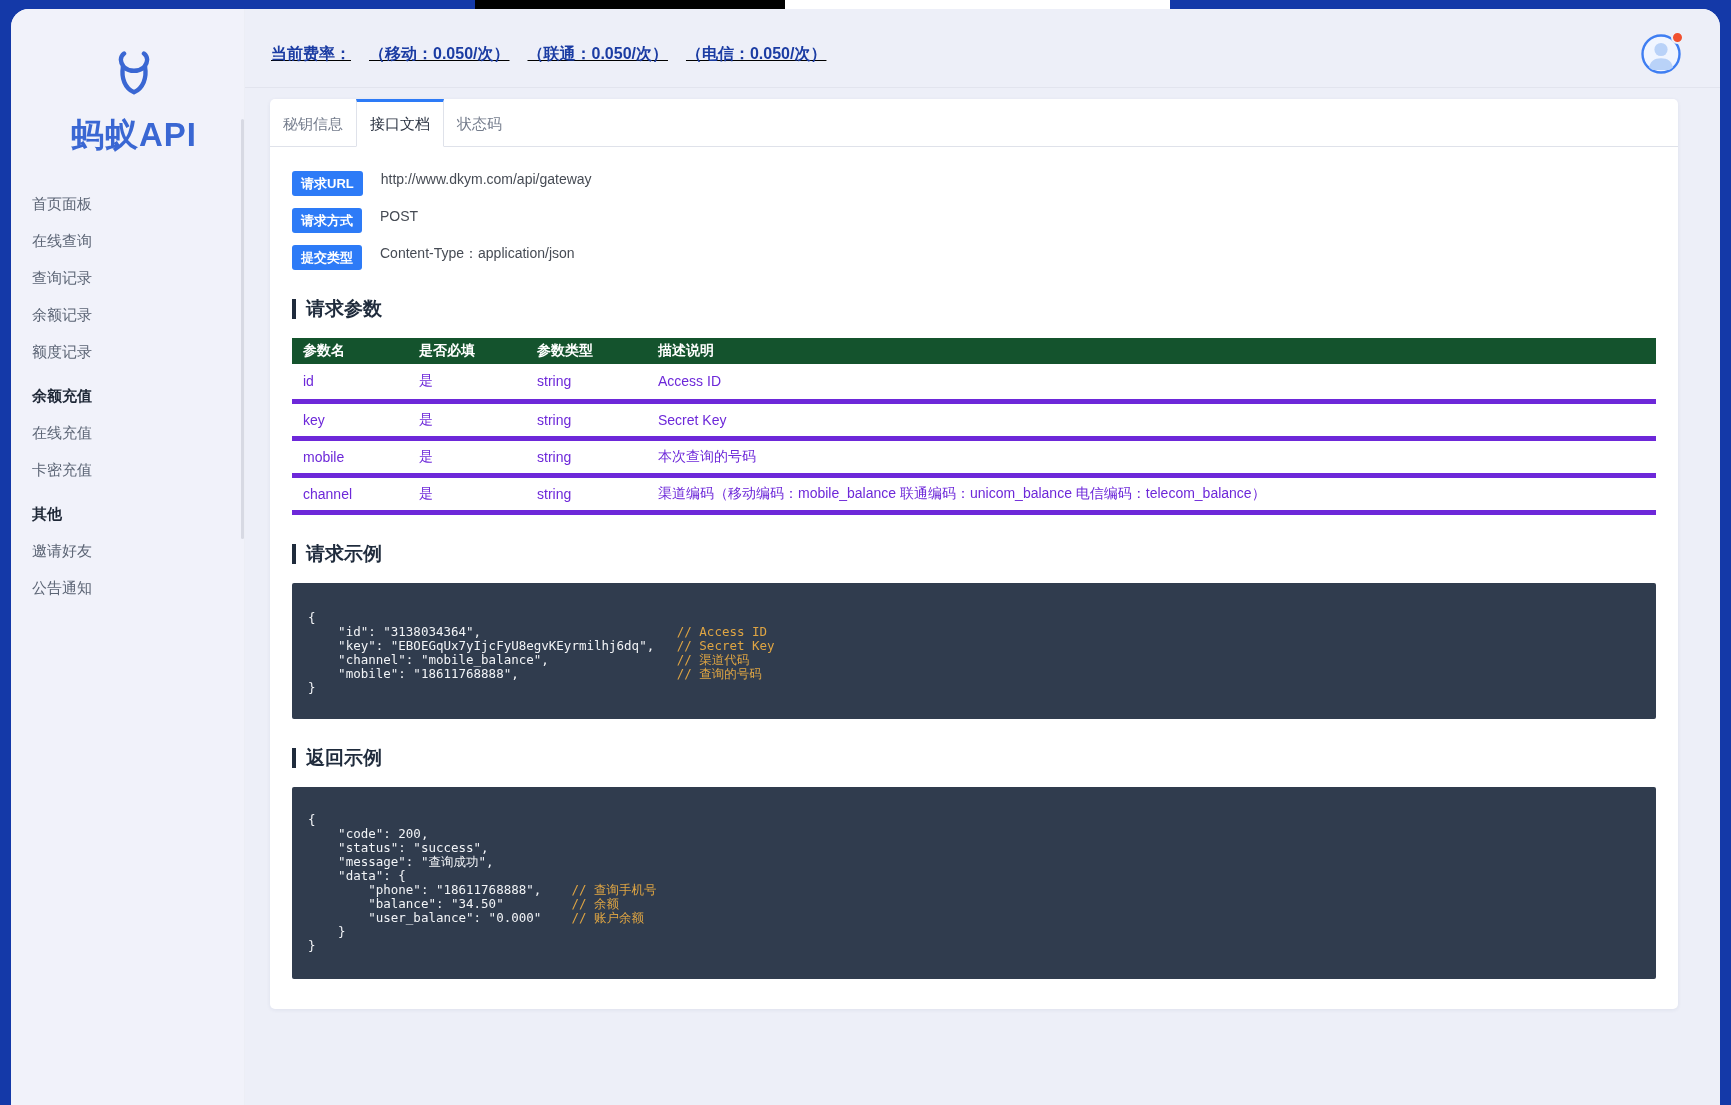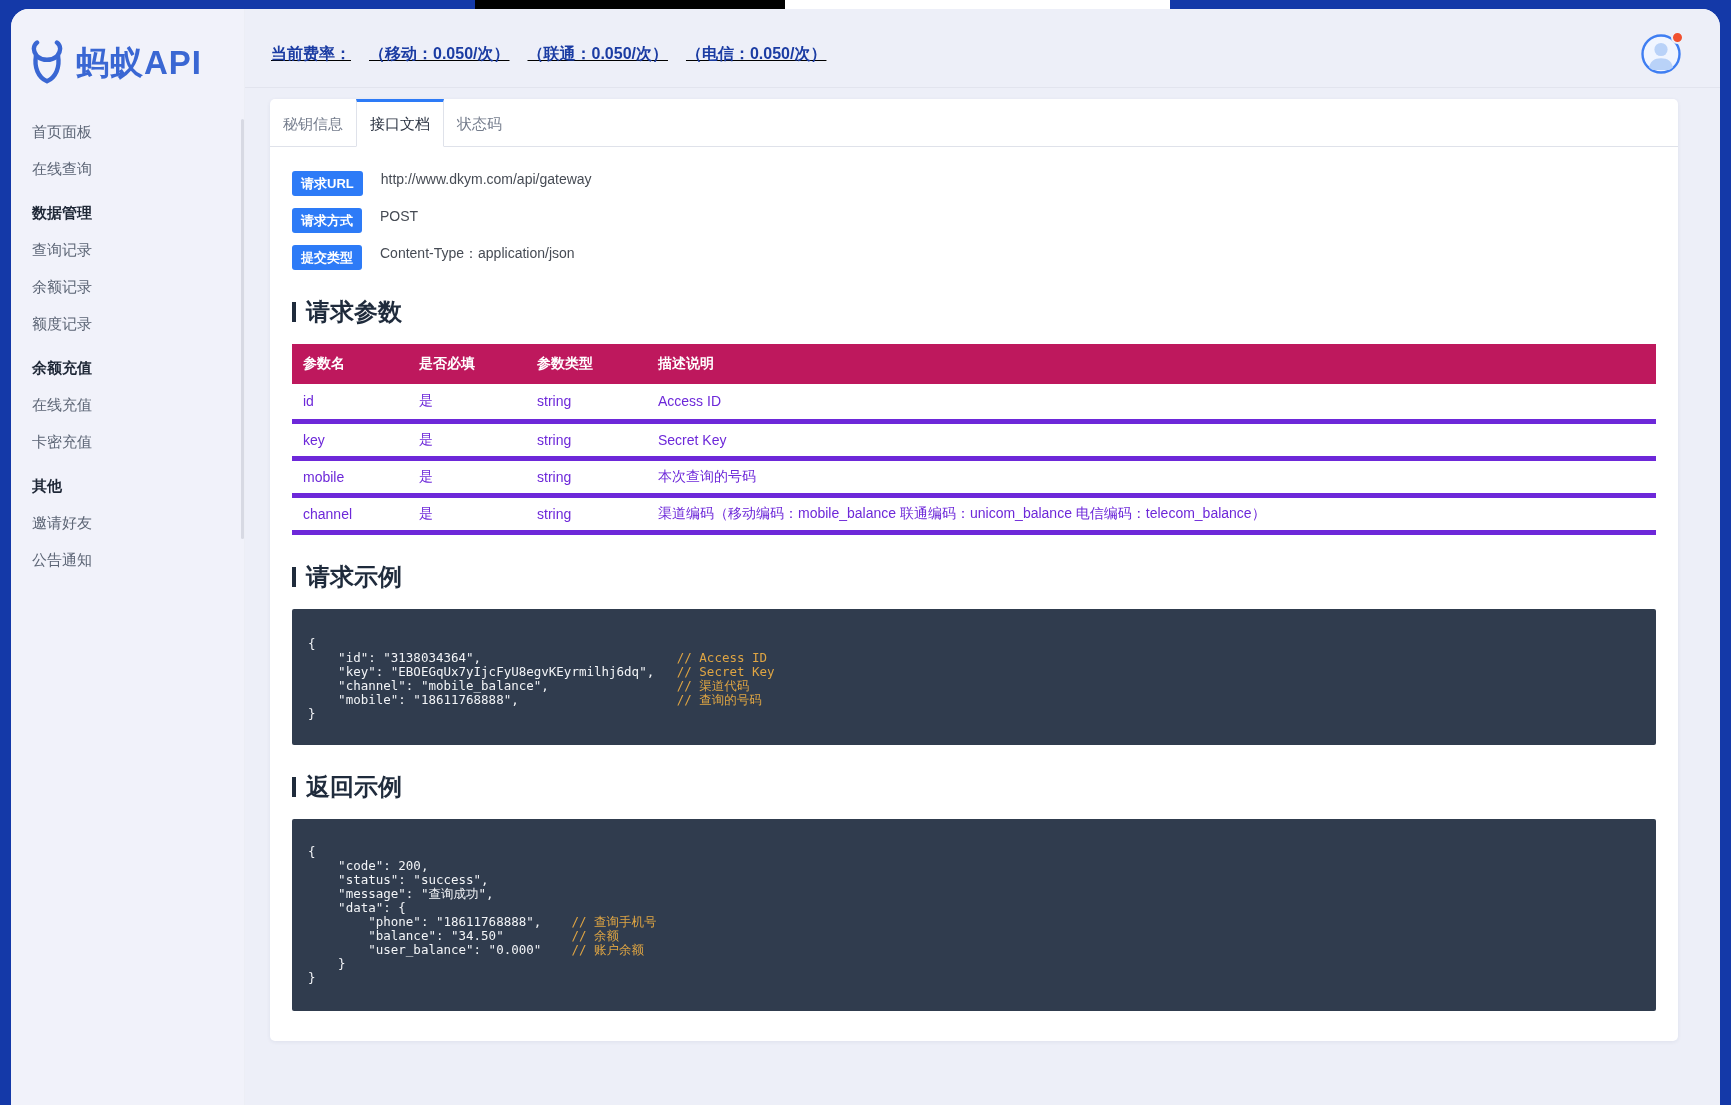--- a/index.html
+++ b/index.html
@@ -15,21 +15,21 @@
 
   .app{
     position:absolute;left:11px;top:9px;right:11px;bottom:0;
     background:#edeff8;border-radius:18px 18px 0 0;overflow:hidden;
     display:flex;
   }
 
   
   .sidebar{width:234px;background:#f1f2fa;position:relative;flex-shrink:0;border-right:1px solid #eceef5;}
   .sidebar-thumb{position:absolute;right:0;top:110px;width:3px;height:420px;background:#d7d9e3;border-radius:2px;}
-  .logo{display:flex;align-items:center;gap:6px;padding:31px 0 0 13px;}
+  .logo{display:flex;align-items:center;gap:16px;padding:42px 0 0 13px;flex-direction:column;}
   .logo-text{font-size:33px;font-weight:bold;color:#3a67d3;letter-spacing:1px;}
   .nav{margin-top:28px;padding-left:21px;list-style:none;}
   .nav-item{height:37px;display:flex;align-items:center;font-size:15px;color:#5c6575;cursor:pointer;}
   .nav-item.section{margin-top:7px;font-weight:bold;color:#1e2736;cursor:default;}
 
   
   .right{flex:1;display:flex;flex-direction:column;min-width:0;}
   .topbar{height:79px;display:flex;align-items:center;padding:12px 38px 0 26px;
           border-bottom:1px solid #e2e4ee;background:#edeff8;flex-shrink:0;text-decoration:underline;}
   .rate{font-size:16px;font-weight:bold;color:#1b3ca3;display:flex;align-items:center;}
@@ -50,26 +50,26 @@
        border-top:3px solid #2d7bf7;border-bottom:1px solid #fff;}
 
   
   .info{margin-top:24px;}
   .info-row{display:flex;height:25px;margin-bottom:12px;}
   .chip{background:#2d7bf7;color:#fff;font-size:13px;font-weight:bold;border-radius:3px;
         padding:0 9px;height:25px;line-height:25px;margin-right:18px;min-width:62px;text-align:center;}
   .info-value{font-size:14px;color:#464b54;}
 
   
-  .section-title{display:flex;align-items:center;margin-top:26px;font-size:24px;font-weight:bold;color:#1f2b3c;}
+  .section-title{display:flex;align-items:center;margin-top:26px;font-size:19px;font-weight:bold;color:#1f2b3c;}
   .section-marker{width:4px;height:20px;background:#1f2b3c;margin-right:10px;flex-shrink:0;}
 
   
   table.params{width:100%;border-collapse:collapse;margin-top:16px;font-size:14px;table-layout:fixed;}
-  table.params th{background:#be185d;color:#fff;font-weight:bold;text-align:left;height:40px;padding:0 0 0 11px;}
+  table.params th{background:#14532d;color:#fff;font-weight:bold;text-align:left;height:26px;padding:0 0 0 11px;}
   table.params td{height:37px;border-bottom:5px solid #6d28d9;color:#6d28d9;padding:0 0 0 11px;}
 
   
   .codeblock{background:#303c4e;border-radius:2px;margin-top:16px;
              font-family:"DejaVu Sans Mono","Liberation Mono",monospace;
              font-size:12.5px;line-height:14px;color:#f2f4f7;white-space:pre;overflow:hidden;}
   .codeblock.req{padding:28px 16px 24px;}
   .codeblock.res{padding:26px 16px 26px;}
   .codeblock .cmt{color:#dfa543;}
 </style>
@@ -89,21 +89,20 @@
           <path d="M32 15 C35.5 10.5 35.5 5.5 31.5 2.5"></path>
           <path d="M11.5 15 C9.5 26 13.5 36 22 39.5 C30.5 36 34.5 26 32.5 15"></path>
           <path d="M11.5 15 Q22 23 32.5 15"></path>
         </g>
       </svg>
       <span class="logo-text">蚂蚁API</span>
     </div>
     <ul class="nav" id="nav">
         <li class="nav-item">首页面板</li>
         <li class="nav-item">在线查询</li>
-        <li class="nav-item section">数据管理</li>
         <li class="nav-item">查询记录</li>
         <li class="nav-item">余额记录</li>
         <li class="nav-item">额度记录</li>
         <li class="nav-item section">余额充值</li>
         <li class="nav-item">在线充值</li>
         <li class="nav-item">卡密充值</li>
         <li class="nav-item section">其他</li>
         <li class="nav-item">邀请好友</li>
         <li class="nav-item">公告通知</li>
       </ul>

